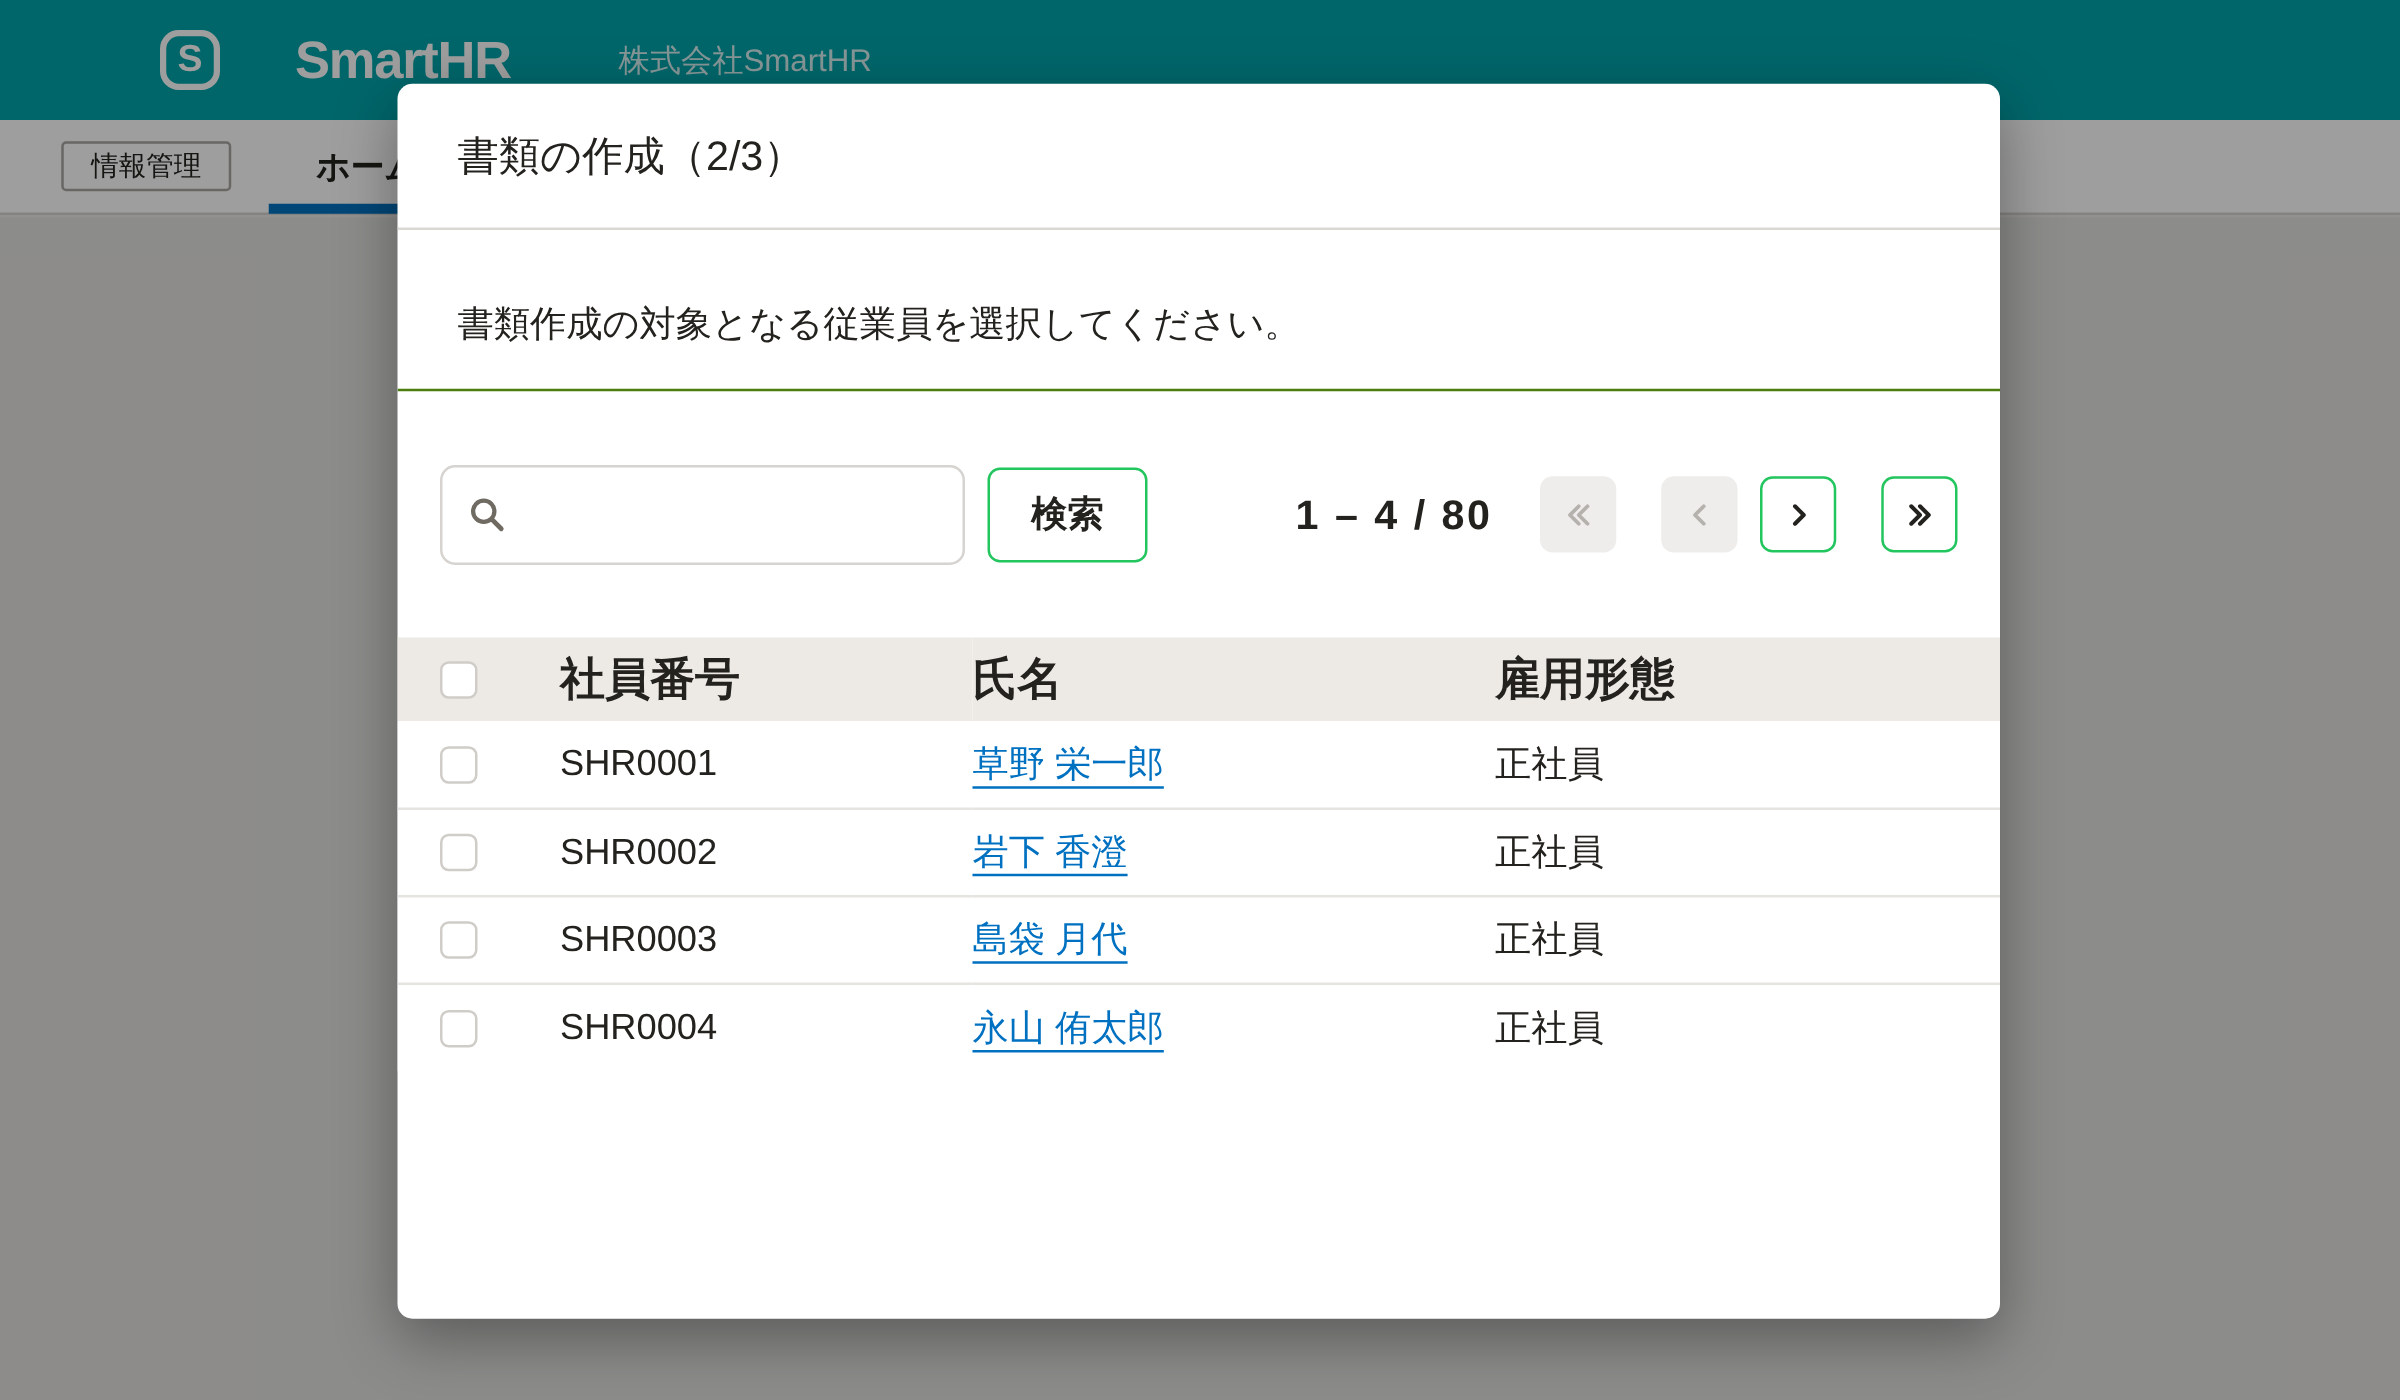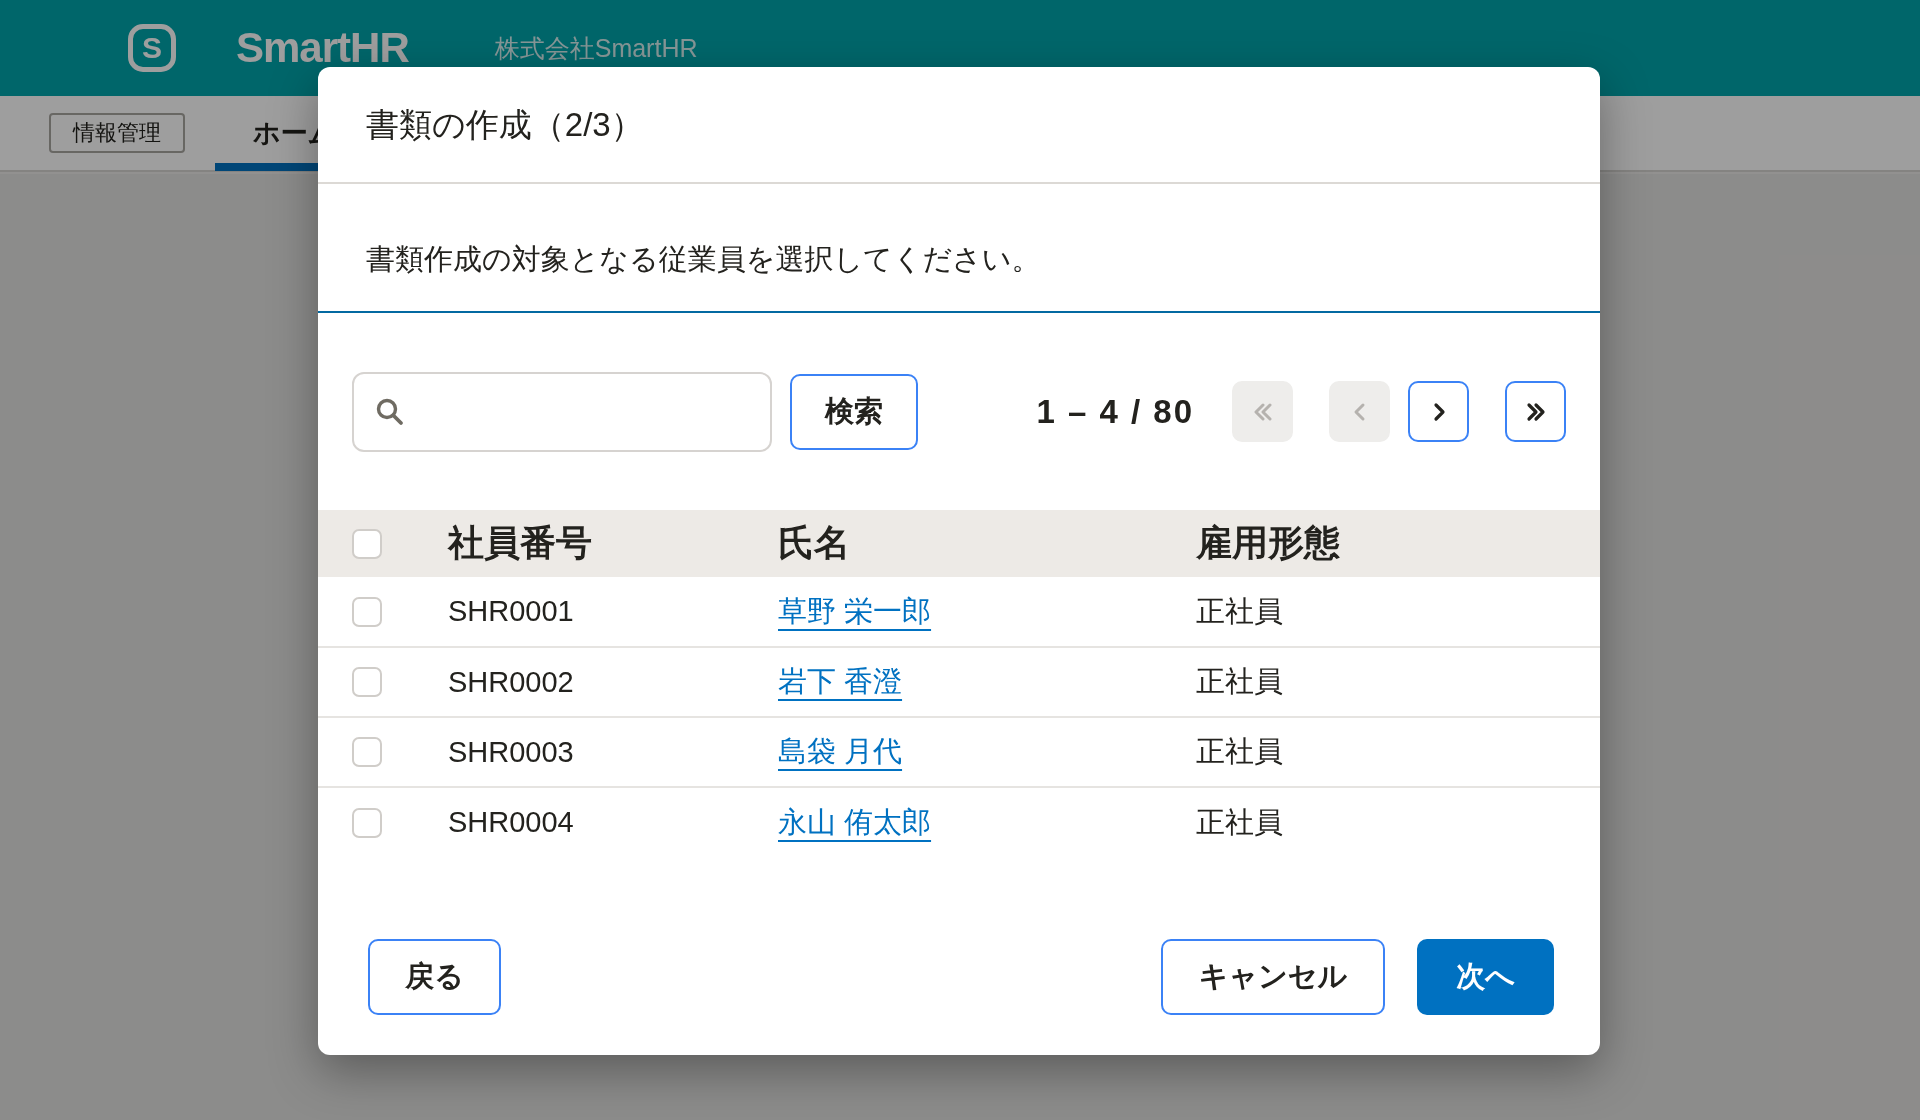--- a/index.html
+++ b/index.html
@@ -48,37 +48,37 @@
 
   
   .modal {
     position: absolute; left: 318px; top: 67px; width: 1282px; height: 988px;
     background: #ffffff; border-radius: 12px; z-index: 20;
     box-shadow: 0 16px 48px rgba(0,0,0,0.35);
     display: flex; flex-direction: column; overflow: hidden; gap: 19px;
   }
   .modal-title-bar { padding: 36px 48px 34px 48px; border-bottom: 2px solid #dcd9d5; }
   .modal-title { font-size: 33px; font-weight: normal; color: #23221e; }
-  .modal-desc-bar { padding: 37px 48px 0 48px; height: 110px; border-bottom: 2px solid #0369a1; }
+  .modal-desc-bar { padding: 37px 48px 0 48px; height: 110px; border-bottom: 2px solid #4d7c0f; }
   .modal-desc { font-size: 29px; color: #23221e; }
 
   
   .toolbar { height: 159px; display: flex; align-items: center; padding: 0 34px; }
   .search-box {
     width: 420px; height: 80px; border: 2px solid #d6d3d0; border-radius: 12px;
     background: #ffffff; display: flex; align-items: center; padding: 0 20px;
   }
   .search-box svg { flex: 0 0 auto; }
   .search-input {
     border: none; outline: none; flex: 1; height: 100%; margin-left: 14px;
     font-size: 28px; font-family: inherit; color: #23221e; background: transparent;
   }
   .btn {
     display: flex; align-items: center; justify-content: center;
-    background: #ffffff; border: 2px solid #3b82f6; border-radius: 10px;
+    background: #ffffff; border: 2px solid #22c55e; border-radius: 10px;
     font-size: 29px; font-weight: bold; color: #23221e; font-family: inherit; cursor: pointer;
   }
   .search-btn { width: 128px; height: 76px; margin-left: 18px; }
   .page-count { margin-left: auto; font-size: 33px; font-weight: bold; letter-spacing: 2px; white-space: nowrap; }
   .pager-btn { width: 61px; height: 61px; border-radius: 10px; padding: 0; }
   .pager-btn svg { display: block; }
   .pager-btn.disabled { background: #eeedeb; border-color: #eeedeb; color: #b5b2ae; cursor: default; }
   .pager-btn.enabled { color: #23221e; }
   .ml38 { margin-left: 38px; } .ml36 { margin-left: 36px; } .ml18 { margin-left: 18px; }
 
@@ -224,22 +224,15 @@
           <td class="cell-check">
               <div class="checkbox"></div>
             </td>
           <td class="emp-id">SHR0004</td>
           <td><a class="emp-link">永山 侑太郎</a></td>
           <td>正社員</td>
         </tr>
       </tbody>
     </table>
 
-    <div class="modal-footer">
-      <button class="btn back-btn">戻る</button>
-      <div class="footer-right">
-        <button class="btn cancel-btn">キャンセル</button>
-        <button class="btn next-btn">次へ</button>
-      </div>
-    </div>
 
   </div>
 </div>
 
 </body></html>

